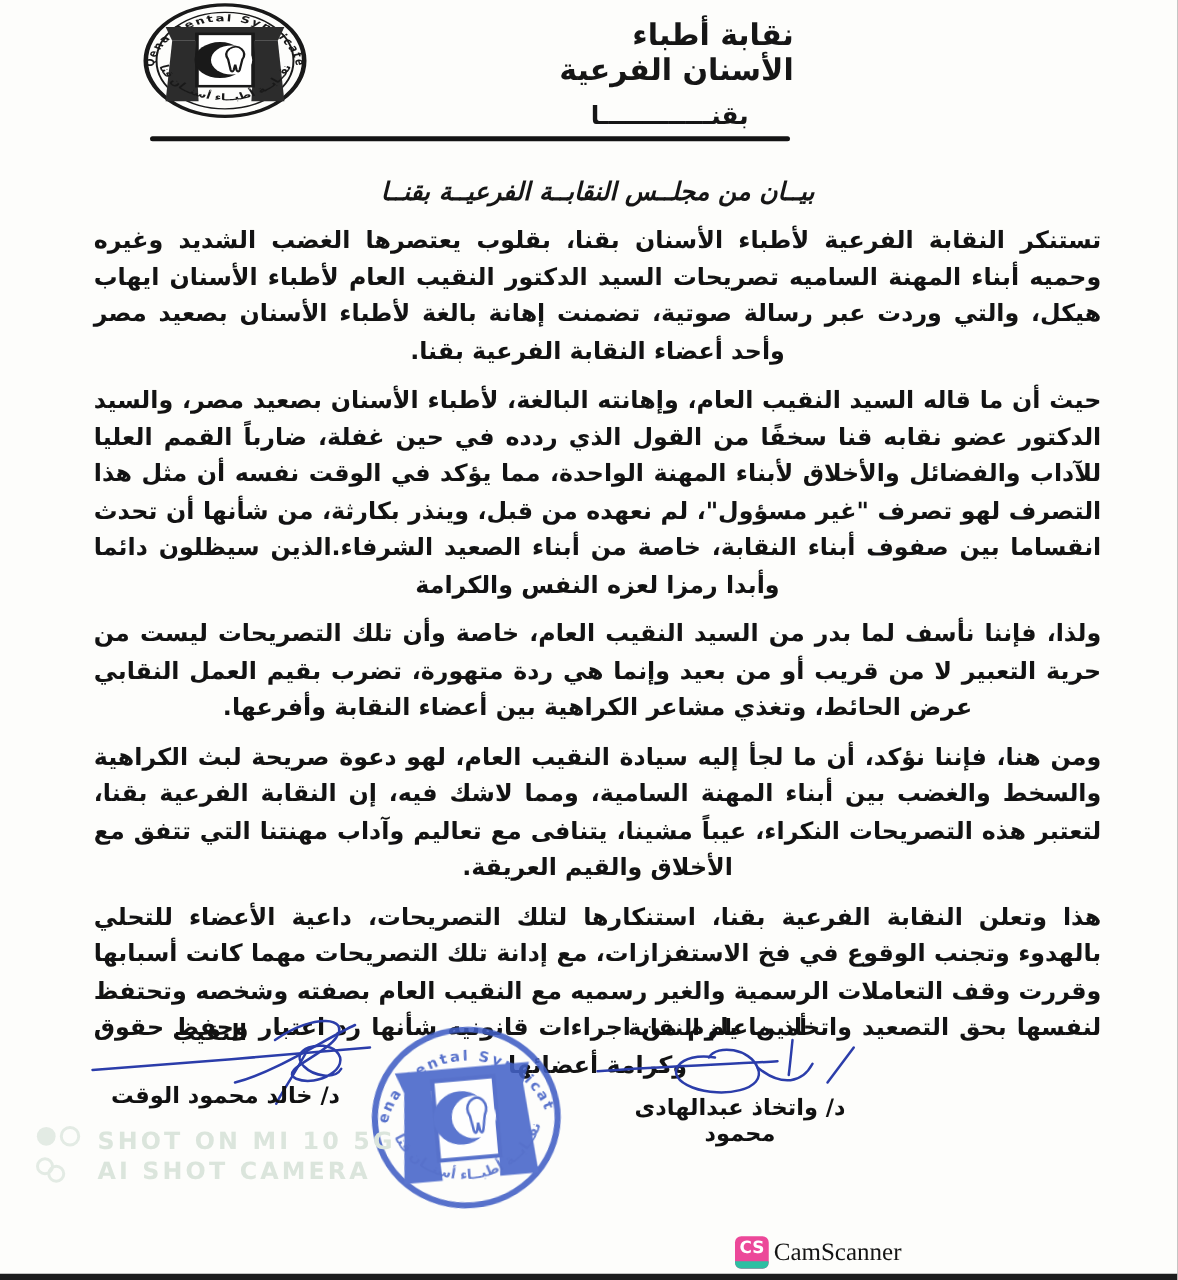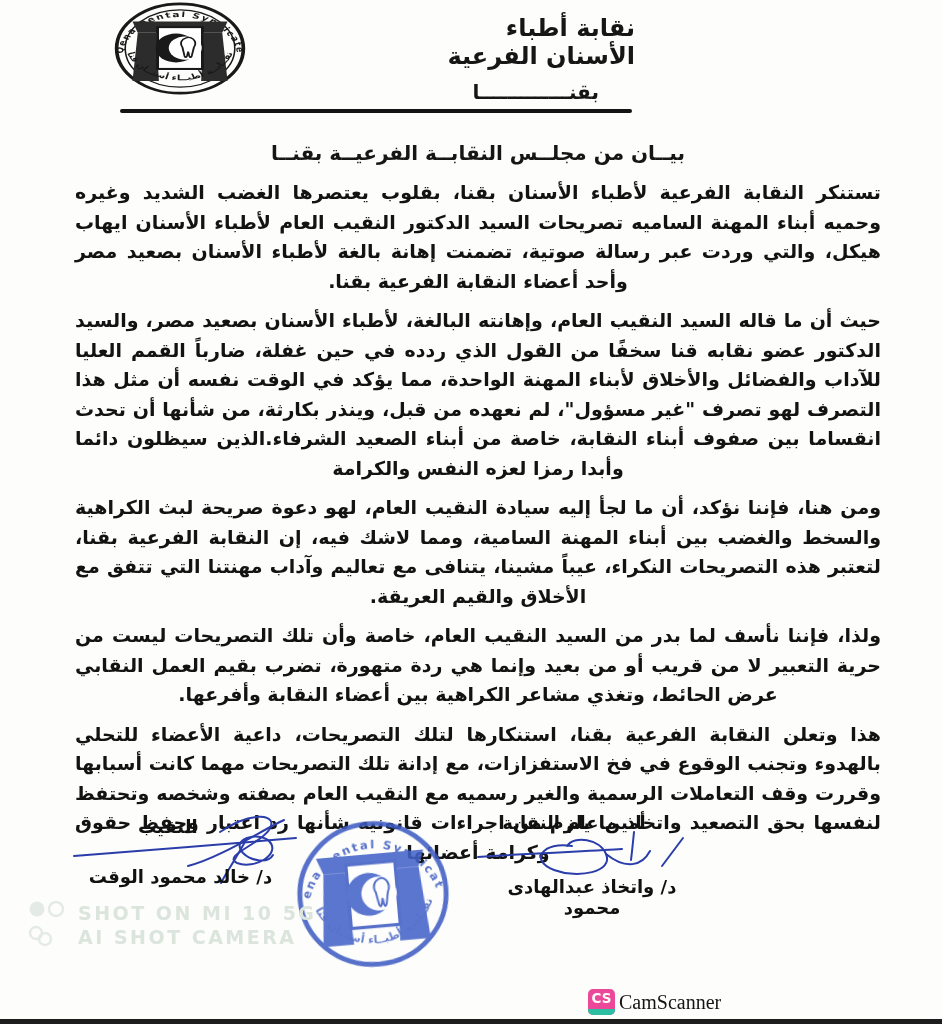--- a/index.html
+++ b/index.html
@@ -10,21 +10,21 @@
   }
   
   .header-logo{position:absolute;left:114px;top:2px;width:132px;height:93px;}
   .org-block{position:absolute;left:420px;top:14px;width:215px;direction:rtl;text-align:right;}
   .org-title{font-size:24px;font-weight:bold;letter-spacing:0;}
   .org-subtitle{font-size:20px;font-weight:bold;margin-top:10px;margin-right:36px;}
   .header-rule{position:absolute;left:120px;top:109px;width:512px;height:4px;background:#141414;border-radius:2px;}
   
   .doc-title{
     position:absolute;left:75px;top:141px;width:806px;text-align:center;
-    direction:rtl;font-size:20px;font-weight:bold;
+    direction:rtl;font-size:20px;font-weight:bold;font-style:italic;
   }
   
   .body-text{position:absolute;left:75px;top:178px;width:806px;direction:rtl;}
   .body-text p{
     margin:0 0 10px 0;font-size:19px;font-weight:bold;line-height:29.5px;
     text-align:justify;text-align-last:center;color:#131313;
   }
   
   .sig-role,.sig-name{position:absolute;direction:rtl;font-weight:bold;font-size:18px;color:#111;}
   .sig-left-role{left:138px;top:816px;}
@@ -86,22 +86,22 @@
     <div class="org-subtitle">بقنـــــــــــــا</div>
   </div>
 
   <div class="header-rule"></div>
 
   <div class="doc-title">بيــان من مجلــس النقابــة الفرعيــة بقنــا</div>
 
   <div class="body-text">
     <p>تستنكر النقابة الفرعية لأطباء الأسنان بقنا، بقلوب يعتصرها الغضب الشديد وغيره وحميه أبناء المهنة الساميه تصريحات السيد الدكتور النقيب العام لأطباء الأسنان ايهاب هيكل، والتي وردت عبر رسالة صوتية، تضمنت إهانة بالغة لأطباء الأسنان بصعيد مصر وأحد أعضاء النقابة الفرعية بقنا.</p>
     <p>حيث أن ما قاله السيد النقيب العام،  وإهانته البالغة، لأطباء الأسنان بصعيد مصر، والسيد الدكتور عضو نقابه قنا سخفًا من القول الذي ردده في حين غفلة، ضارباً القمم العليا للآداب والفضائل والأخلاق لأبناء المهنة الواحدة، مما يؤكد في الوقت نفسه أن مثل هذا التصرف لهو تصرف "غير مسؤول"، لم نعهده من قبل، وينذر بكارثة، من شأنها أن تحدث انقساما بين صفوف أبناء النقابة، خاصة من أبناء الصعيد الشرفاء.الذين سيظلون دائما وأبدا رمزا لعزه النفس والكرامة</p>
+    <p>ولذا، فإننا نأسف لما بدر من السيد النقيب العام، خاصة وأن تلك التصريحات ليست من حرية التعبير لا من قريب أو من بعيد وإنما هي ردة متهورة، تضرب بقيم العمل النقابي عرض الحائط، وتغذي مشاعر الكراهية بين أعضاء النقابة وأفرعها.</p>
     <p>ومن هنا، فإننا نؤكد، أن ما لجأ إليه سيادة النقيب العام، لهو دعوة صريحة لبث الكراهية والسخط والغضب بين أبناء المهنة السامية، ومما لاشك فيه، إن النقابة الفرعية بقنا، لتعتبر هذه التصريحات النكراء، عيباً مشينا، يتنافى مع تعاليم وآداب مهنتنا التي تتفق مع الأخلاق والقيم العريقة.</p>
-    <p>ولذا، فإننا نأسف لما بدر من السيد النقيب العام، خاصة وأن تلك التصريحات ليست من حرية التعبير لا من قريب أو من بعيد وإنما هي ردة متهورة، تضرب بقيم العمل النقابي عرض الحائط، وتغذي مشاعر الكراهية بين أعضاء النقابة وأفرعها.</p>
     <p>هذا وتعلن النقابة الفرعية بقنا، استنكارها لتلك التصريحات، داعية الأعضاء للتحلي بالهدوء وتجنب الوقوع في فخ الاستفزازات، مع إدانة تلك التصريحات مهما كانت أسبابها وقررت وقف التعاملات الرسمية والغير رسميه مع النقيب العام بصفته وشخصه وتحتفظ لنفسها بحق التصعيد واتخاذ ما يلزم من اجراءات قانونيه شأنها رد اعتبار وحفظ حقوق وكرامة أعضائها</p>
   </div>
 
   <div class="sig-role sig-left-role">النقيب</div>
   <svg class="sig-ink sig-ink-left" width="230" height="80" viewBox="0 0 230 80">
     <g fill="none" stroke="#2b3daa" stroke-width="2" stroke-linecap="round">
       <path d="M 4,48 C 70,43 160,36 226,30"></path>
       <path d="M 150,24 C 182,2 210,6 199,22 C 190,36 152,48 167,55 C 184,62 212,46 199,33 C 188,23 160,31 173,45 C 181,53 198,56 203,47"></path>
       <path d="M 118,58 C 150,50 192,22 214,12"></path>
       <path d="M 176,32 C 164,54 154,68 151,75"></path>

